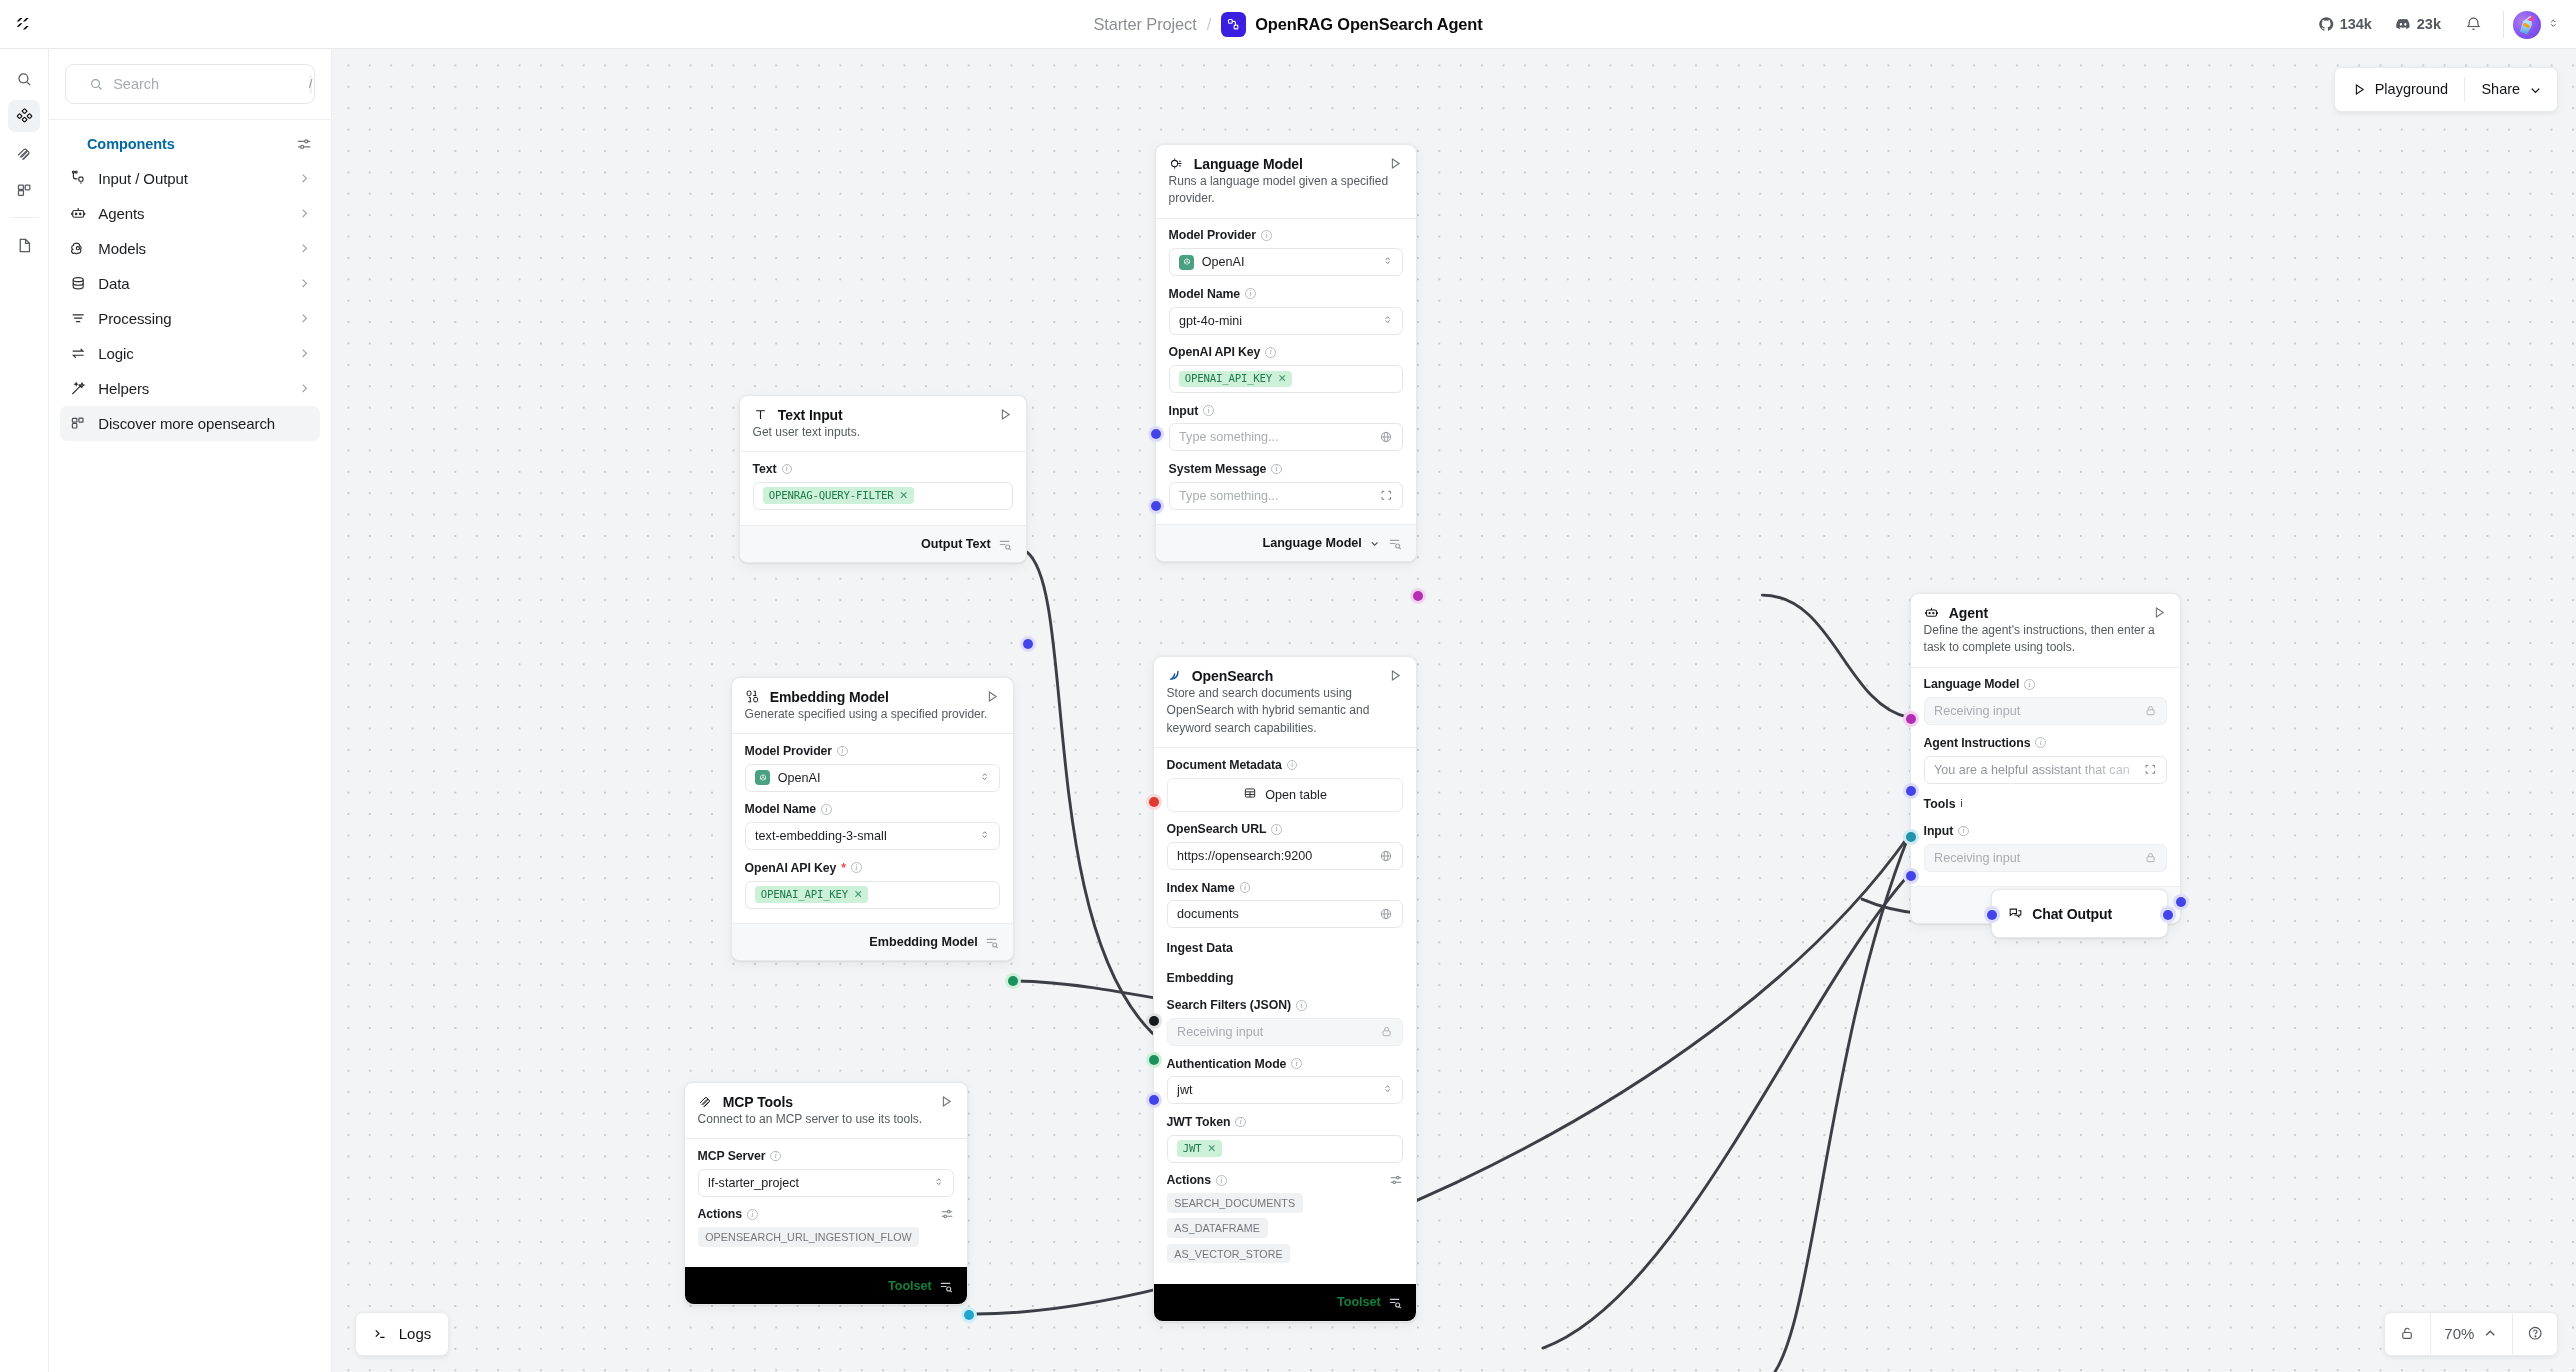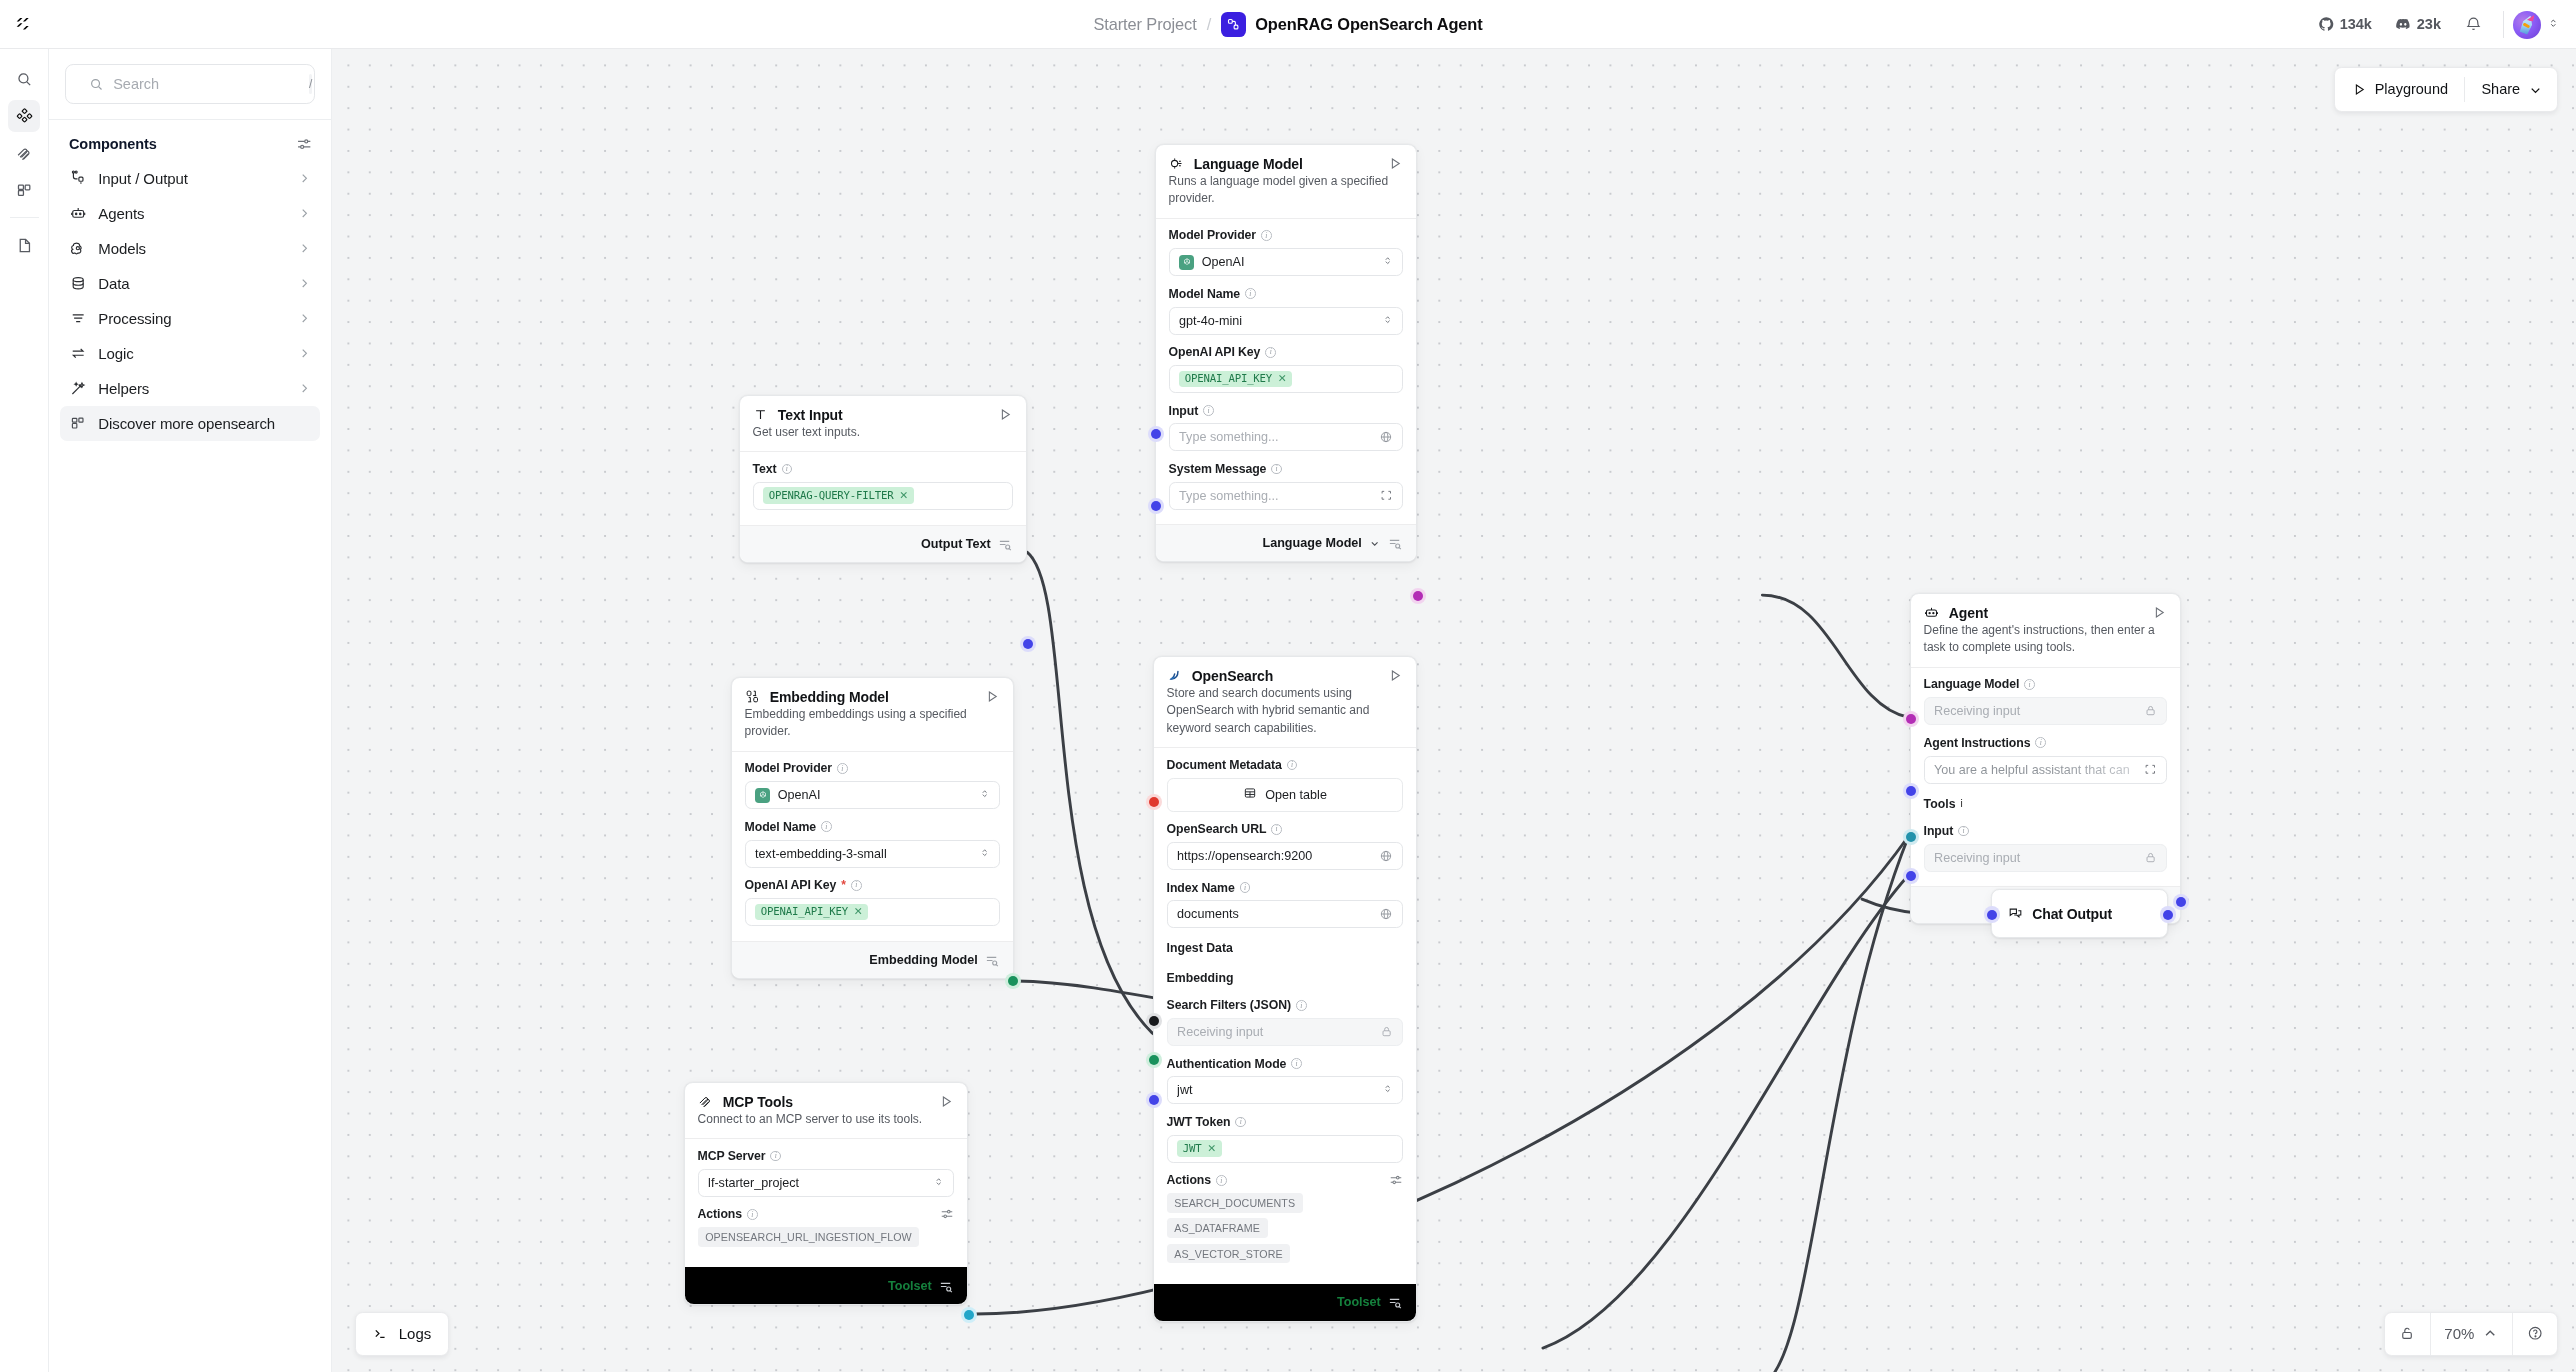--- a/index.html
+++ b/index.html
@@ -60,21 +60,21 @@
     align-items:center; padding:0 23px; gap:8.8px; background:#fff; }
   #search-box .mag { width:15px; height:15px; color:#9aa0a6; flex:0 0 auto; }
   #search-inp { border:0; outline:0; font-size:14.5px; color:#1a1a1a; flex:1 1 auto; background:transparent;
     font-family:"Liberation Sans", sans-serif; }
   #search-inp::placeholder { color:#a7abb1; }
   .slash-key { width:20px; height:20px; border-radius:4.4px; background:#f2f3f5; color:#8d9197;
     font-size:12px; display:flex; align-items:center; justify-content:center; }
   .side-sep { height:0.6px; background:#eceef0; }
   #comp-head { display:flex; align-items:center; justify-content:space-between;
     padding:16.4px 19px 8.8px 20px; }
-  #comp-head .ch-label { font-size:14.5px; font-weight:bold; color:#0f172a; letter-spacing:-0.1px; }
+  #comp-head .ch-label { font-size:14.5px; font-weight:bold; color:#0369a1; letter-spacing:-0.1px;margin-left:18px; }
   #comp-head .ch-icon { width:16.4px; height:16.4px; color:#6f737a; }
   .cat { display:flex; align-items:center; gap:11.4px; margin:0 11.4px; padding:6.3px 8.8px;
     border-radius:7px; height:35px; }
   .cat .cico { width:17.7px; height:17.7px; color:#2b2d31; flex:0 0 auto; display:flex;
     align-items:center; justify-content:center; }
   .cat .cico svg { width:16.4px; height:16.4px; }
   .cat .clab { flex:1 1 auto; font-size:15px; color:#1b1d20; letter-spacing:-0.1px; }
   .cat .carr { width:12.6px; height:12.6px; color:#9aa0a6; }
   .cat.highlight { background:#f3f4f6; }
   #sb-spacer { flex:1 1 auto; }
@@ -650,21 +650,21 @@
               <rect x="14" y="13.5" width="6" height="7" rx="2"></rect>
           </svg>
         </span>
         <span class="n-title">Embedding Model</span>
         <span class="n-run">
           <svg viewBox="0 0 24 24" fill="none" stroke="currentColor" stroke-width="1.7">
               <path d="M7 4.8 18 12 7 19.2z"></path>
             </svg>
         </span>
       </div>
-      <div class="n-desc">Embedding embeddings using a specified provider.</div>
+      <div class="n-desc">Generate specified using a specified provider.</div>
     </div>
     <div class="n-sep"></div>
     <div class="n-body">
 
       <div class="fld">
         <div class="f-label">
           <span class="ft">Model Provider</span>
           <span class="info">i</span>
         </div>
         <div class="ctl">

